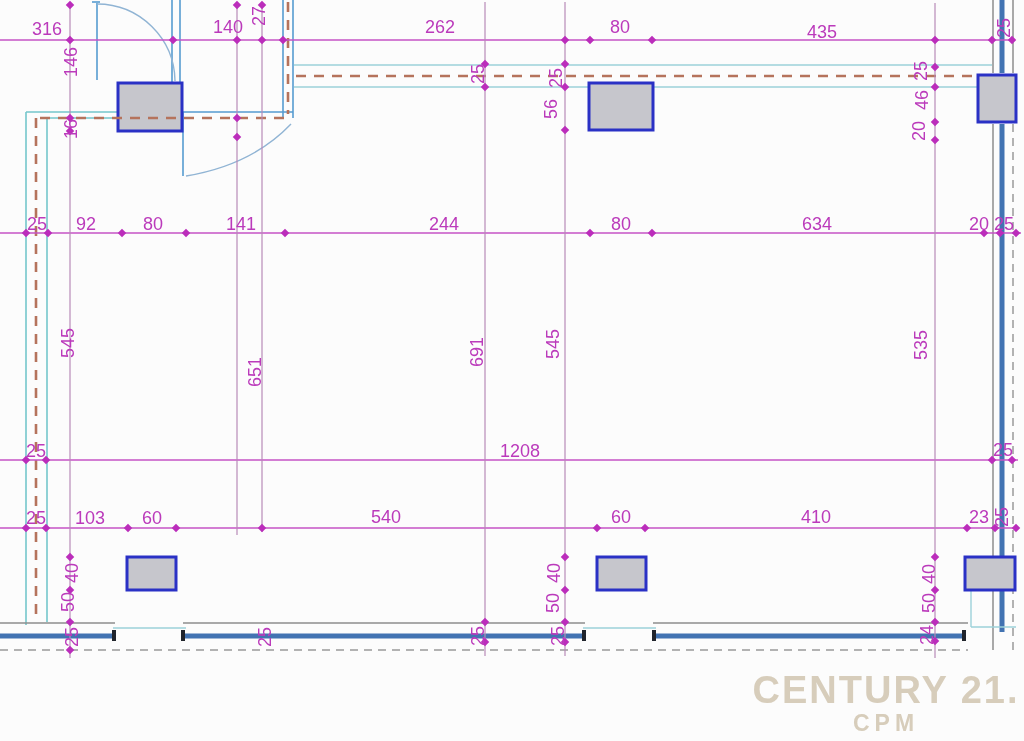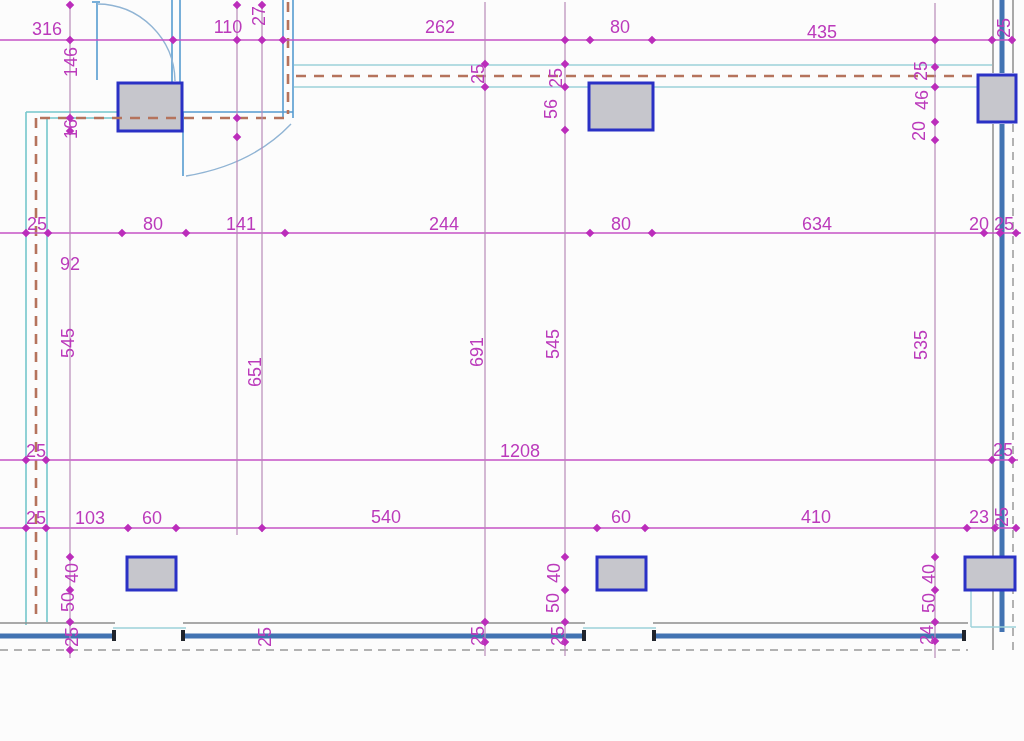--- a/index.html
+++ b/index.html
@@ -169,28 +169,28 @@
         <rect x="932" y="137" width="6" height="6" fill="#bb2dbb" transform="rotate(45 935 140)"></rect>
         <rect x="932" y="554" width="6" height="6" fill="#bb2dbb" transform="rotate(45 935 557)"></rect>
         <rect x="932" y="587" width="6" height="6" fill="#bb2dbb" transform="rotate(45 935 590)"></rect>
         <rect x="932" y="619" width="6" height="6" fill="#bb2dbb" transform="rotate(45 935 622)"></rect>
         <rect x="932" y="638" width="6" height="6" fill="#bb2dbb" transform="rotate(45 935 641)"></rect>
       </g>
   </svg>
 
   <div id="labels-layer">
       <div class="dim-label" style="left: 47px; top: 29px;">316</div>
-      <div class="dim-label" style="left: 228px; top: 27px;">110</div>
+      <div class="dim-label" style="left: 228px; top: 27px;">140</div>
       <div class="dim-label rot" style="left: 259px; top: 16px;">27</div>
       <div class="dim-label" style="left: 440px; top: 27px;">262</div>
       <div class="dim-label" style="left: 620px; top: 27px;">80</div>
       <div class="dim-label" style="left: 822px; top: 32px;">435</div>
       <div class="dim-label rot" style="left: 1004px; top: 28px;">25</div>
       <div class="dim-label" style="left: 37px; top: 224px;">25</div>
-      <div class="dim-label" style="left: 70px; top: 224px; margin-top: 40px;">92</div>
+      <div class="dim-label" style="left: 86px; top: 224px;">92</div>
       <div class="dim-label" style="left: 153px; top: 224px;">80</div>
       <div class="dim-label" style="left: 241px; top: 224px;">141</div>
       <div class="dim-label" style="left: 444px; top: 224px;">244</div>
       <div class="dim-label" style="left: 621px; top: 224px;">80</div>
       <div class="dim-label" style="left: 817px; top: 224px;">634</div>
       <div class="dim-label" style="left: 979px; top: 224px;">20</div>
       <div class="dim-label" style="left: 1004px; top: 224px;">25</div>
       <div class="dim-label" style="left: 36px; top: 451px;">25</div>
       <div class="dim-label" style="left: 520px; top: 451px;">1208</div>
       <div class="dim-label" style="left: 1003px; top: 450px;">25</div>
@@ -221,14 +221,18 @@
       <div class="dim-label rot" style="left: 558px; top: 636px;">25</div>
       <div class="dim-label rot" style="left: 921px; top: 71px;">25</div>
       <div class="dim-label rot" style="left: 922px; top: 100px;">46</div>
       <div class="dim-label rot" style="left: 919px; top: 131px;">20</div>
       <div class="dim-label rot" style="left: 921px; top: 345px;">535</div>
       <div class="dim-label rot" style="left: 929px; top: 574px;">40</div>
       <div class="dim-label rot" style="left: 929px; top: 603px;">50</div>
       <div class="dim-label rot" style="left: 927px; top: 635px;">24</div>
     </div>
 
+  <div id="watermark">
+    <div class="wm-brand">CENTURY 21.</div>
+    <div class="wm-sub">CPM</div>
+  </div>
 
 </div>
 
 </body></html>

